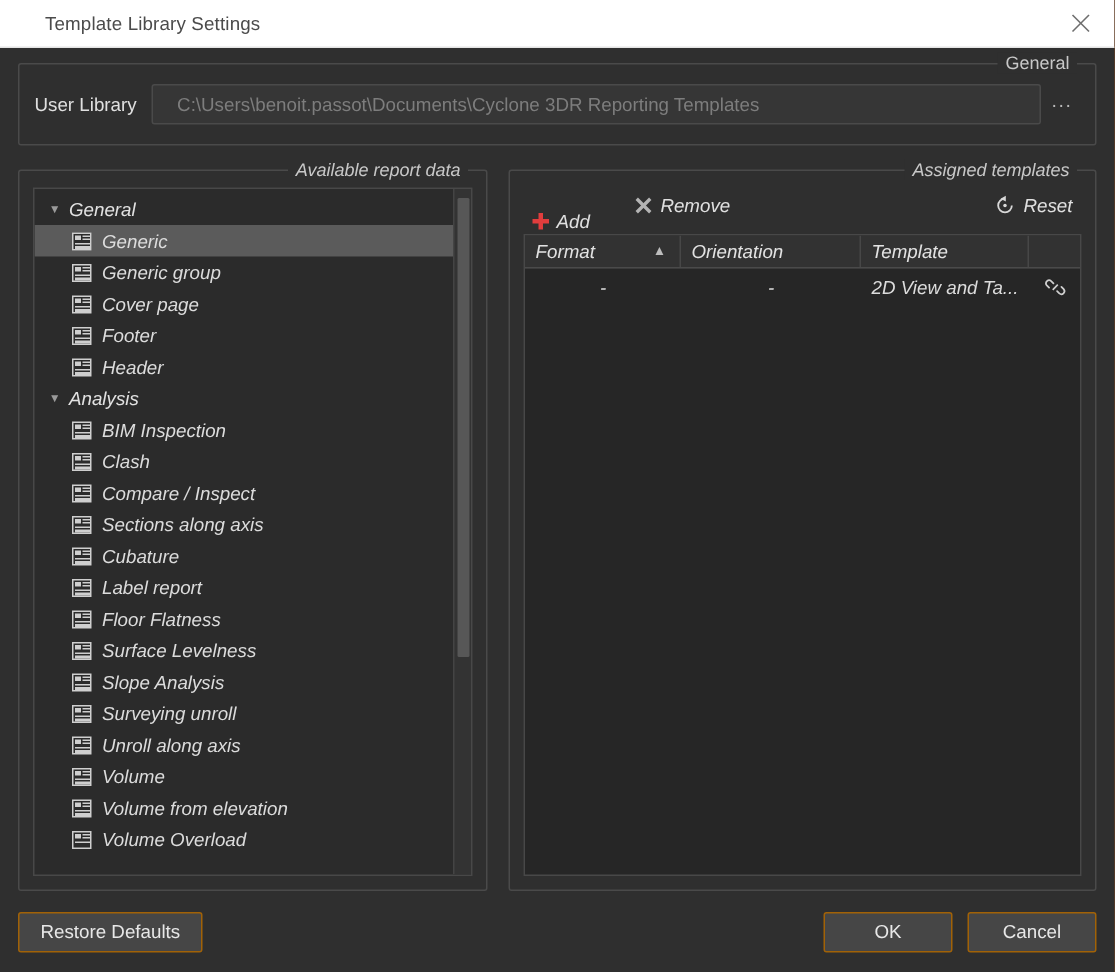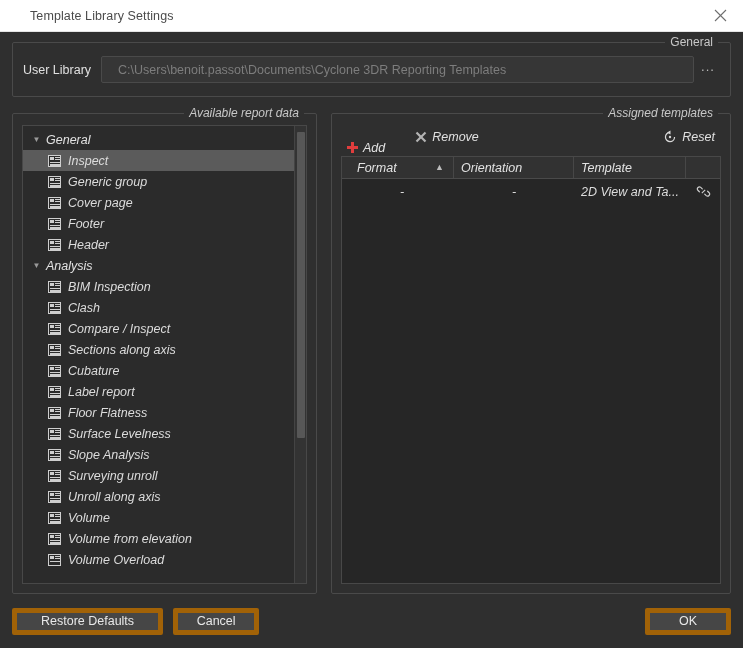--- a/index.html
+++ b/index.html
@@ -278,21 +278,21 @@
     white-space: nowrap;
     overflow: hidden;
   }
   .th .sort-asc {
     position: absolute;
     right: 9px;
     color: #bdbdbd;
     font-size: 9px;
     line-height: 1;
   }
-  .c-format { width: 104px; margin-left: 8px; }
+  .c-format { width: 104px; }
   .c-orient { width: 120px; }
   .c-tmpl   { flex: 1; }
   .c-link   { width: 34px; border-right: none; }
 
   .tbl-row {
     display: flex;
     height: 25px;
     font-size: 12.5px;
     color: #dcdcdc;
     cursor: default;
@@ -313,30 +313,30 @@
     height: 54px;
     min-height: 54px;
     display: flex;
     align-items: center;
     padding: 0 12px;
     background: #2f2f2f;
   }
   .btn {
     height: 27px;
     background: #464646;
-    border: 5px solid #a16207;
+    border: 1px solid #a16207;
     border-radius: 2px;
     color: #e8e8e8;
     font-size: 12.5px;
     font-family: "Liberation Sans", sans-serif;
     display: flex;
     align-items: center;
     justify-content: center;
     cursor: pointer;
-    padding: 0 24px;
+    padding: 0 14px;
   }
   .btn-restore { min-width: 110px; }
   .btn-ok      { width: 86px; margin-left: auto; }
   .btn-cancel  { width: 86px; margin-left: 10px; }
 </style>
 </head>
 <body>
 
 <div class="dialog">
 
@@ -372,21 +372,21 @@
                   <span class="group-label">General</span>
                 </div>
                 <div class="tree-node tree-leaf selected">
                   <span class="rpt-icon">
                     <i class="blk"></i>
                     <i class="l1"></i>
                     <i class="l2"></i>
                     <i class="l3"></i>
                     <i class="l4"></i>
                   </span>
-                  <span class="leaf-label">Inspect</span>
+                  <span class="leaf-label">Generic</span>
                 </div>
                 <div class="tree-node tree-leaf">
                   <span class="rpt-icon">
                     <i class="blk"></i>
                     <i class="l1"></i>
                     <i class="l2"></i>
                     <i class="l3"></i>
                     <i class="l4"></i>
                   </span>
                   <span class="leaf-label">Generic group</span>
@@ -629,17 +629,17 @@
           </div>
 
         </div>
       </div>
 
     </div>
   </div>
 
   <div class="footer">
     <div class="btn btn-restore">Restore Defaults</div>
+    <div class="btn btn-ok">OK</div>
     <div class="btn btn-cancel">Cancel</div>
-    <div class="btn btn-ok">OK</div>
   </div>
 
 </div>
 
 </body></html>

